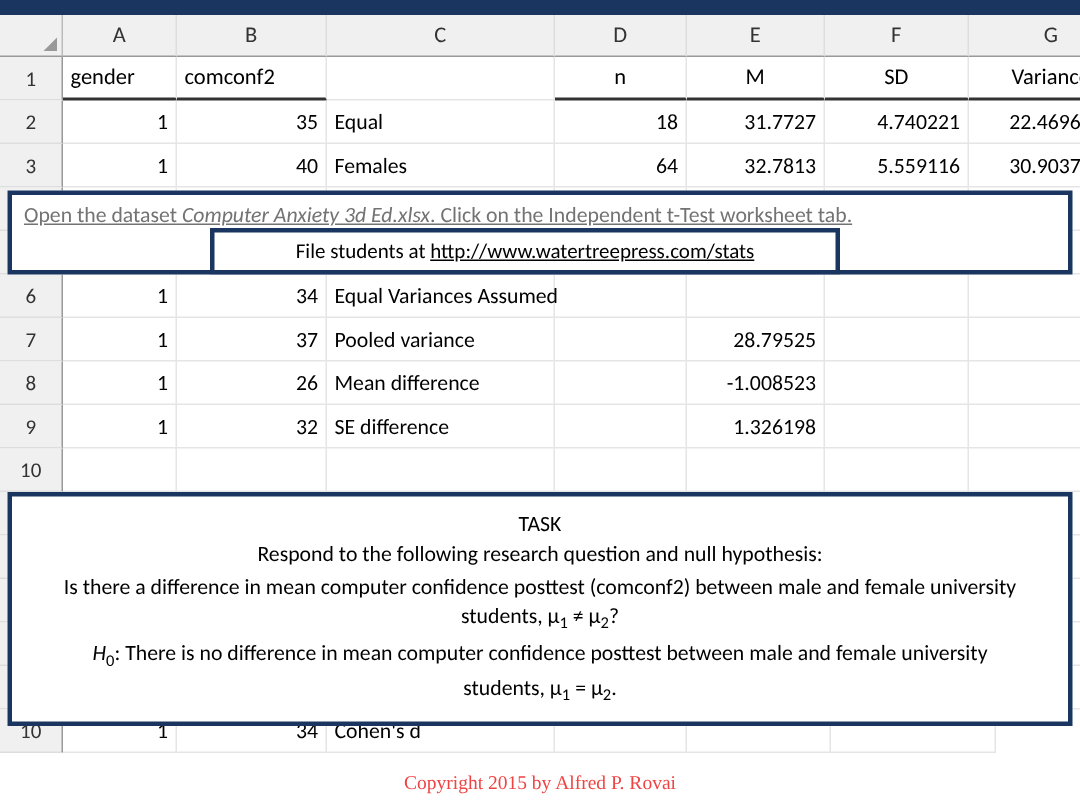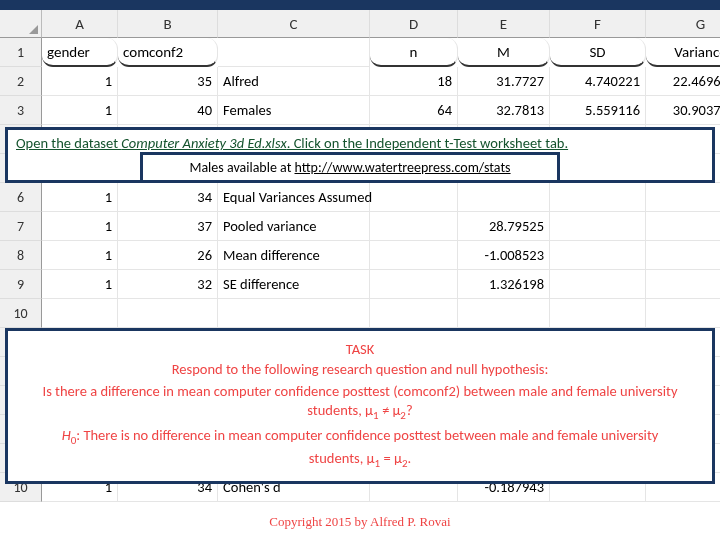--- a/index.html
+++ b/index.html
@@ -17,39 +17,39 @@
   
   .row-headers { position: absolute; left: 0; top: 28px; width: 42px; }
   .row-h { height: 29px; text-align: center; font-size: 14px; color: #333; background: #f0f0f0; border-right: 1px solid #999; border-bottom: 1px solid #ddd; line-height: 29px; }
   
   .cells { position: absolute; left: 42px; top: 28px; }
   .row { display: flex; height: 29px; }
   .cell { border-right: 1px solid #e5e5e5; border-bottom: 1px solid #e5e5e5; padding: 0 5px; font-size: 14.5px; line-height: 29px; white-space: nowrap; overflow: visible; flex-shrink: 0; }
   .r { text-align: right; }
   .c { text-align: center; }
   .hdr { font-size: 15px; }
-  .bold-bottom { border-bottom: 2px solid #333; border-radius: 11px; }
+  .bold-bottom { border-bottom: 2px solid #333; }
   
   
   .wA { width: 76px; }
   .wB { width: 100px; }
   .wC { width: 152px; }
   .wD { width: 88px; }
   .wE { width: 92px; }
   .wF { width: 96px; }
   .wG { width: 110px; }
   
-  .overlay1 { position: absolute; left: 5px; top: 127px; width: 710px; background: #fff; border: 3px solid #1a3660; padding: 4px 8px 28px 8px; font-size: 14.5px; text-align: left; color: #14532d; }
+  .overlay1 { position: absolute; left: 5px; top: 127px; width: 710px; background: #fff; border: 3px solid #1a3660; padding: 4px 8px 28px 8px; font-size: 14.5px; text-align: left; color: #737373; }
   .overlay1 .u { text-decoration: underline; }
   .overlay1 .it { font-style: italic; }
   
   .overlay1b { position: absolute; left: 140px; top: 152px; width: 420px; background: #fff; border: 3px solid #1a3660; padding: 4px 10px; font-size: 14px; text-align: center; z-index: 3; }
   .overlay1b .u { text-decoration: underline; color: #000; }
   
-  .overlay2 { position: absolute; left: 5px; top: 328px; width: 710px; height: 156px; background: #fff; border: 3px solid #1a3660; padding: 8px 30px; font-size: 14.5px; text-align: center; color: #ef4444; line-height: 1.35; display: flex; flex-direction: column; justify-content: space-around; }
+  .overlay2 { position: absolute; left: 5px; top: 328px; width: 710px; height: 156px; background: #fff; border: 3px solid #1a3660; padding: 8px 30px; font-size: 14.5px; text-align: center; color: #000000; line-height: 1.35; display: flex; flex-direction: column; justify-content: space-around; }
   .overlay2 .it { font-style: italic; }
   .overlay2 .sub { vertical-align: sub; font-size: 11px; }
   
   .foot { position: absolute; left: 0; bottom: 10px; width: 100%; text-align: center; font-family: 'Times New Roman', serif; font-size: 13px; color: #ef4444; }
 </style>
 </head>
 <body>
 
 <div class="top-frame"></div>
 
@@ -88,21 +88,21 @@
         <div class="cell hdr wB  bold-bottom">comconf2</div>
         <div class="cell hdr wC "></div>
         <div class="cell hdr wD c bold-bottom">n</div>
         <div class="cell hdr wE c bold-bottom">M</div>
         <div class="cell hdr wF c bold-bottom">SD</div>
         <div class="cell hdr wG c bold-bottom">Variance</div>
       </div>
       <div class="row">
         <div class="cell wA r">1</div>
         <div class="cell wB r">35</div>
-        <div class="cell wC ">Alfred</div>
+        <div class="cell wC ">Equal</div>
         <div class="cell wD r">18</div>
         <div class="cell wE r">31.7727</div>
         <div class="cell wF r">4.740221</div>
         <div class="cell wG r">22.46969697</div>
       </div>
       <div class="row">
         <div class="cell wA r">1</div>
         <div class="cell wB r">40</div>
         <div class="cell wC ">Females</div>
         <div class="cell wD r">64</div>
@@ -216,33 +216,32 @@
         <div class="cell wD r"></div>
         <div class="cell wE r"></div>
         <div class="cell wF r"></div>
         <div class="cell wG r"></div>
       </div>
       <div class="row">
         <div class="cell wA r">1</div>
         <div class="cell wB r">34</div>
         <div class="cell wC ">Cohen's d</div>
         <div class="cell wD r"></div>
-        <div class="cell wE r">-0.187943</div>
         <div class="cell wF r"></div>
         <div class="cell wG r"></div>
       </div>
     </div>
 </div>
 
 <div class="overlay1">
   <span class="u">Open the dataset </span><span class="u it">Computer Anxiety 3d Ed.xlsx</span><span class="u">. Click on the Independent t-Test worksheet tab.</span>
 </div>
 
 <div class="overlay1b">
-  <span>Males available at </span><span class="u">http://www.watertreepress.com/stats</span>
+  <span>File students at </span><span class="u">http://www.watertreepress.com/stats</span>
 </div>
 
 <div class="overlay2">
   <div>
     <span>TASK</span><br>
     <span>Respond to the following research question and null hypothesis:</span>
   </div>
   <div>
     <span>Is there a difference in mean computer confidence posttest (comconf2) between male and female university students, μ</span><span class="sub">1</span><span> ≠ μ</span><span class="sub">2</span><span>?</span>
   </div>

